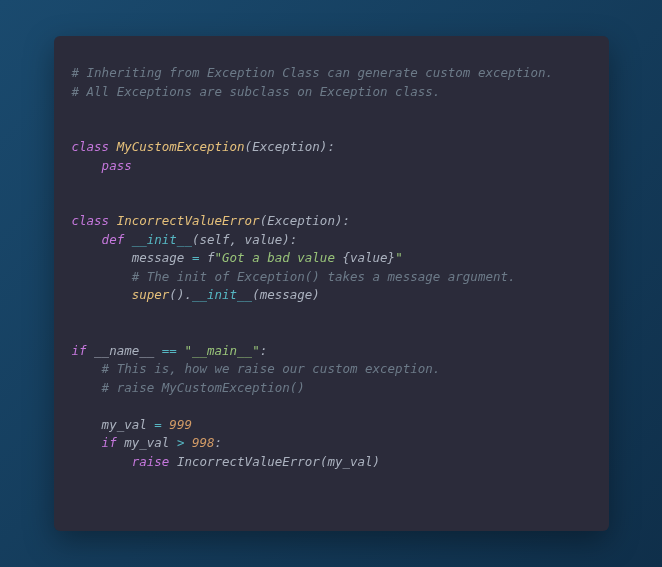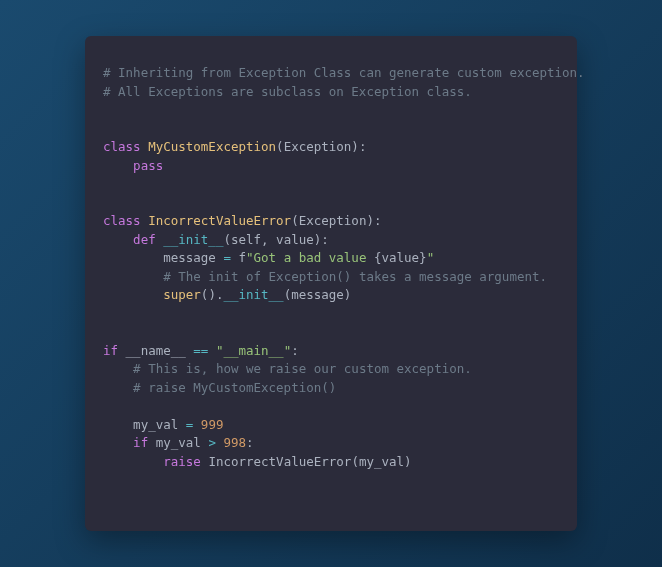--- a/index.html
+++ b/index.html
@@ -9,22 +9,23 @@
       height: 567px;
       display: flex;
       align-items: center;
       justify-content: center;
       font-family: 'Menlo', 'Monaco', 'Consolas', monospace;
     }
     .code-card {
       background: #2b2b3a;
       border-radius: 6px;
       padding: 28px 18px 60px 18px;
-      width: 492px;
+      width: 555px;
       box-shadow: 0 10px 30px rgba(0,0,0,0.35);
+      font-style: italic;
     }
     pre {
       font-family: inherit;
       font-size: 12.5px;
       line-height: 1.48;
       white-space: pre;
       color: #abb2bf;
     }
     .tok { display: inline; }
     .c-comment { color: #6c7a88; }

